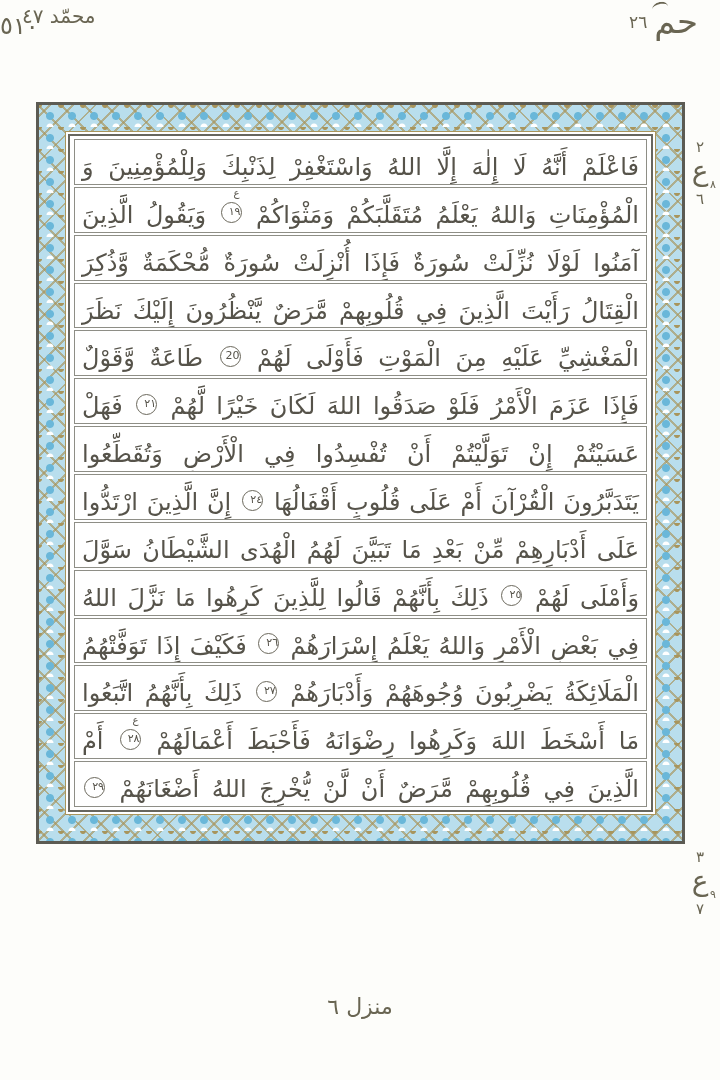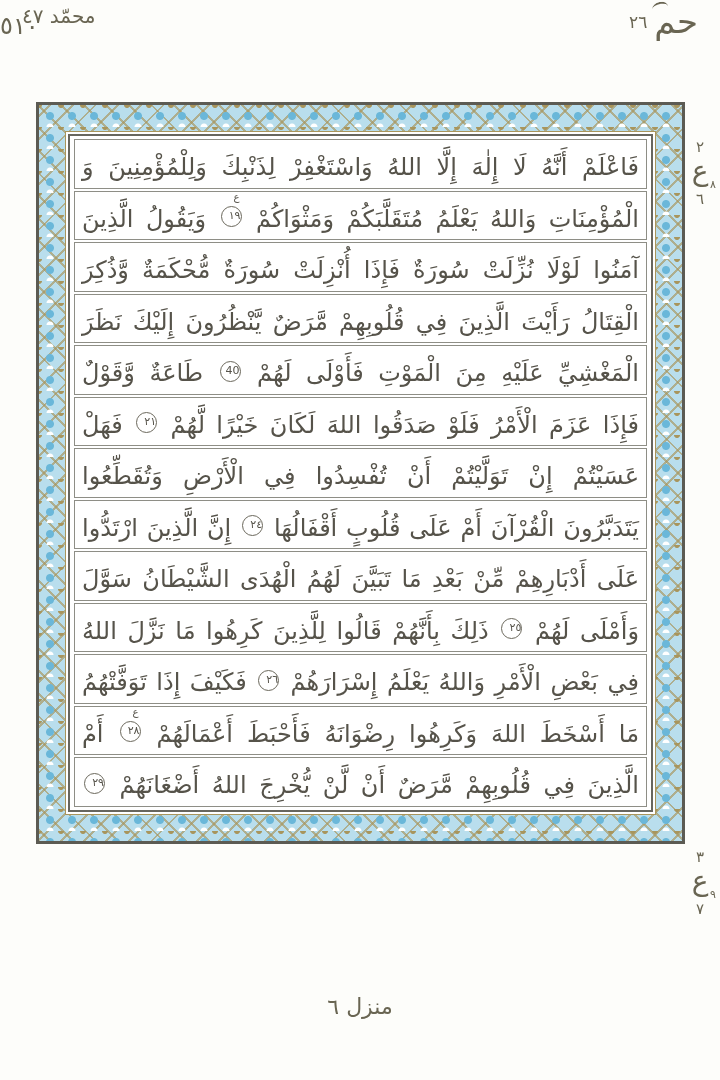--- a/index.html
+++ b/index.html
@@ -89,27 +89,28 @@
   </div>
 
   <div class="frame">
     <div class="inner-wrap">
       <div class="inner-line">
         <div class="rows" id="rows">
             <div class="row"><span class="seg">فَاعْلَمْ أَنَّهُ لَا إِلٰهَ إِلَّا اللهُ وَاسْتَغْفِرْ لِذَنْبِكَ وَلِلْمُؤْمِنِينَ وَ</span></div>
             <div class="row"><span class="seg">الْمُؤْمِنَاتِ وَاللهُ يَعْلَمُ مُتَقَلَّبَكُمْ وَمَثْوَاكُمْ</span> <span class="ayah">١٩<span class="rflag">ع</span></span> <span class="seg">وَيَقُولُ الَّذِينَ</span></div>
             <div class="row"><span class="seg">آمَنُوا لَوْلَا نُزِّلَتْ سُورَةٌ فَإِذَا أُنْزِلَتْ سُورَةٌ مُّحْكَمَةٌ وَّذُكِرَ فِيهَا</span></div>
             <div class="row"><span class="seg">الْقِتَالُ رَأَيْتَ الَّذِينَ فِي قُلُوبِهِمْ مَّرَضٌ يَّنْظُرُونَ إِلَيْكَ نَظَرَ</span></div>
-            <div class="row"><span class="seg">الْمَغْشِيِّ عَلَيْهِ مِنَ الْمَوْتِ فَأَوْلَى لَهُمْ</span> <span class="ayah">40</span> <span class="seg">طَاعَةٌ وَّقَوْلٌ مَّعْرُوفٌ</span></div>
+            <div class="row"><span class="seg">الْمَغْشِيِّ عَلَيْهِ مِنَ الْمَوْتِ فَأَوْلَى لَهُمْ</span> <span class="ayah">20</span> <span class="seg">طَاعَةٌ وَّقَوْلٌ مَّعْرُوفٌ</span></div>
             <div class="row"><span class="seg">فَإِذَا عَزَمَ الْأَمْرُ فَلَوْ صَدَقُوا اللهَ لَكَانَ خَيْرًا لَّهُمْ</span> <span class="ayah">٢١</span> <span class="seg">فَهَلْ</span></div>
             <div class="row"><span class="seg">عَسَيْتُمْ إِنْ تَوَلَّيْتُمْ أَنْ تُفْسِدُوا فِي الْأَرْضِ وَتُقَطِّعُوا أَرْحَامَكُمْ</span> </div>
             <div class="row"><span class="seg">يَتَدَبَّرُونَ الْقُرْآنَ أَمْ عَلَى قُلُوبٍ أَقْفَالُهَا</span> <span class="ayah">٢٤</span> <span class="seg">إِنَّ الَّذِينَ ارْتَدُّوا</span></div>
             <div class="row"><span class="seg">عَلَى أَدْبَارِهِمْ مِّنْ بَعْدِ مَا تَبَيَّنَ لَهُمُ الْهُدَى الشَّيْطَانُ سَوَّلَ لَهُمْ</span></div>
             <div class="row"><span class="seg">وَأَمْلَى لَهُمْ</span> <span class="ayah">٢٥</span> <span class="seg">ذَلِكَ بِأَنَّهُمْ قَالُوا لِلَّذِينَ كَرِهُوا مَا نَزَّلَ اللهُ سَنُطِيعُكُمْ</span></div>
             <div class="row"><span class="seg">فِي بَعْضِ الْأَمْرِ وَاللهُ يَعْلَمُ إِسْرَارَهُمْ</span> <span class="ayah">٢٦</span> <span class="seg">فَكَيْفَ إِذَا تَوَفَّتْهُمُ</span></div>
+            <div class="row"><span class="seg">الْمَلَائِكَةُ يَضْرِبُونَ وُجُوهَهُمْ وَأَدْبَارَهُمْ</span> <span class="ayah">٢٧</span> <span class="seg">ذَلِكَ بِأَنَّهُمُ اتَّبَعُوا</span></div>
             <div class="row"><span class="seg">مَا أَسْخَطَ اللهَ وَكَرِهُوا رِضْوَانَهُ فَأَحْبَطَ أَعْمَالَهُمْ</span> <span class="ayah">٢٨<span class="rflag">ع</span></span> <span class="seg">أَمْ حَسِبَ</span></div>
             <div class="row"><span class="seg">الَّذِينَ فِي قُلُوبِهِمْ مَّرَضٌ أَنْ لَّنْ يُّخْرِجَ اللهُ أَضْغَانَهُمْ</span> <span class="ayah">٢٩</span></div>
           </div>
       </div>
     </div>
   </div>
 
   <div class="ruku ruku-1">
     <span class="rk-top">٢</span>
     <span class="rk-mid">

